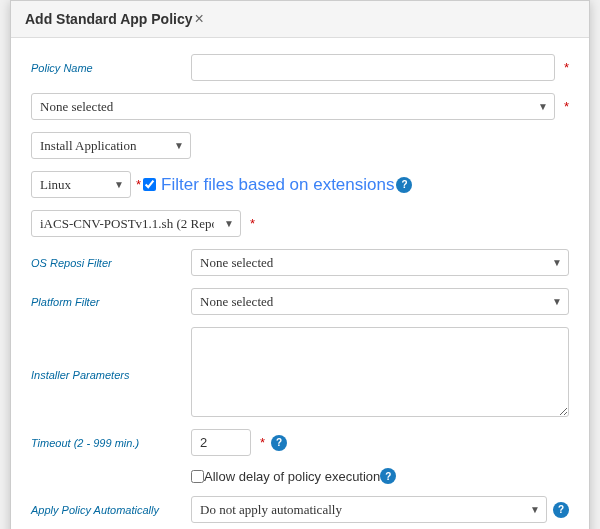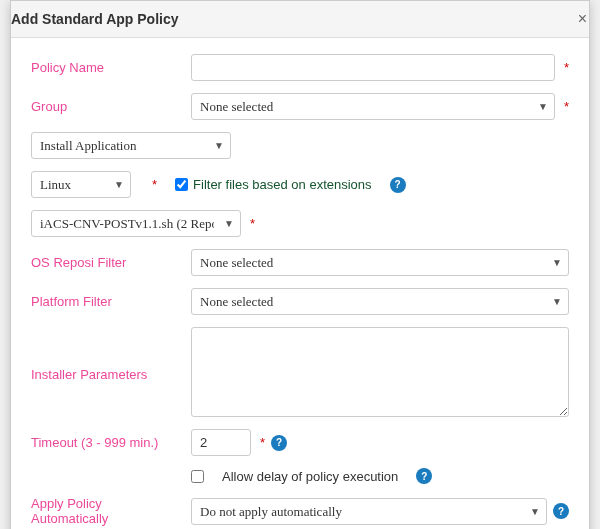--- a/index.html
+++ b/index.html
@@ -14,24 +14,23 @@
     }
     .dialog {
       background: #fff;
       border: 1px solid #ccc;
       width: 580px;
       box-shadow: 0 2px 10px rgba(0,0,0,0.2);
     }
     .dialog-header {
       background: #f5f5f5;
       border-bottom: 1px solid #ddd;
-      padding: 10px 0;
-      display: flex;
-      align-items: center;
-      justify-content: space-between;
+      padding: 10px 14px;
+      display: flex;
+      align-items: center;
     }
     .dialog-title {
       font-size: 14px;
       font-weight: bold;
       color: #333;
     }
     .close-btn {
       background: none;
       border: none;
       cursor: pointer;
@@ -44,23 +43,24 @@
       padding: 16px 20px;
     }
     .form-row {
       display: flex;
       align-items: center;
       margin-bottom: 12px;
     }
     .form-label {
       width: 160px;
       min-width: 160px;
-      color: #ec4899;
-      font-size: 13px;
+      color: #0369a1;
+      font-size: 11px;
       padding-right: 10px;
+      font-style: italic;
     }
     .form-control-wrap {
       flex: 1;
       display: flex;
       align-items: center;
       gap: 6px;
     }
     input[type="text"], textarea {
       border: 1px solid #ccc;
       border-radius: 3px;
@@ -116,46 +116,46 @@
       font-weight: bold;
       cursor: pointer;
       flex-shrink: 0;
     }
     .checkbox-wrap {
       display: flex;
       align-items: center;
       gap: 5px;
     }
     .checkbox-wrap label {
-      font-size: 13px;
-      color: #14532d;
+      font-size: 17px;
+      color: #3b82f6;
     }
     textarea.installer-params {
       width: 100%;
       height: 90px;
       resize: vertical;
       font-size: 13px;
     }
     .timeout-input {
       width: 60px;
     }
     .allow-delay-row {
       display: flex;
       align-items: center;
       margin-bottom: 12px;
       margin-left: 160px;
-      gap: 18px;
+      gap: 0;
     }
     .allow-delay-label {
       font-size: 13px;
       color: #333;
     }
     .os-type-row .form-control-wrap {
       flex-wrap: wrap;
-      gap: 18px;
+      gap: 2px;
     }
   </style>
 </head>
 <body>
 
 <div class="dialog">
 
   <div class="dialog-header">
     <span class="dialog-title">Add Standard App Policy</span>
     <button class="close-btn">×</button>
@@ -165,36 +165,35 @@
 
     <div class="form-row">
       <div class="form-label">Policy Name</div>
       <div class="form-control-wrap">
         <input type="text" class="input-full" style="width: 100%;">
         <span class="required-star">*</span>
       </div>
     </div>
 
     <div class="form-row">
-      <div class="form-label">Group</div>
       <div class="form-control-wrap">
         <div class="select-wrap select-full">
           <select>
             <option>None selected</option>
           </select>
           <span class="chevron">▼</span>
         </div>
         <span class="required-star">*</span>
       </div>
     </div>
 
     <div class="form-row">
       <div class="form-control-wrap">
         <div class="select-wrap">
-          <select style="width:200px">
+          <select style="width:160px">
             <option>Install Application</option>
           </select>
           <span class="chevron">▼</span>
         </div>
       </div>
     </div>
 
     <div class="form-row os-type-row">
       <div class="form-control-wrap">
         <div class="select-wrap">
@@ -251,21 +250,21 @@
     </div>
 
     <div class="form-row" style="align-items:center">
       <div class="form-label" style="padding-top:5px">Installer Parameters</div>
       <div class="form-control-wrap">
         <textarea class="installer-params" style=""></textarea>
       </div>
     </div>
 
     <div class="form-row">
-      <div class="form-label">Timeout (3 - 999 min.)</div>
+      <div class="form-label">Timeout (2 - 999 min.)</div>
       <div class="form-control-wrap">
         <input type="text" class="timeout-input" value="2" style="">
         <span class="required-star">*</span>
         <span class="help-icon">?</span>
       </div>
     </div>
 
     <div class="allow-delay-row">
       <input type="checkbox" id="delay-chk" style="">
       <label for="delay-chk" class="allow-delay-label">Allow delay of policy execution</label>

